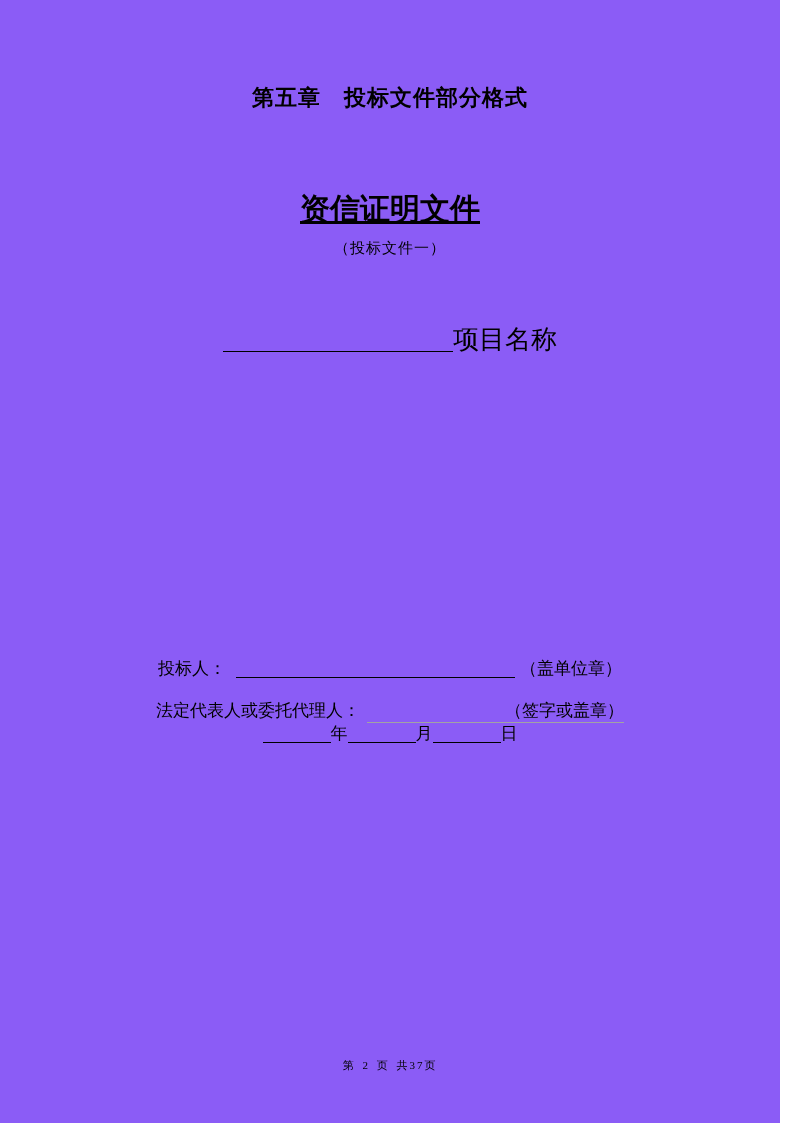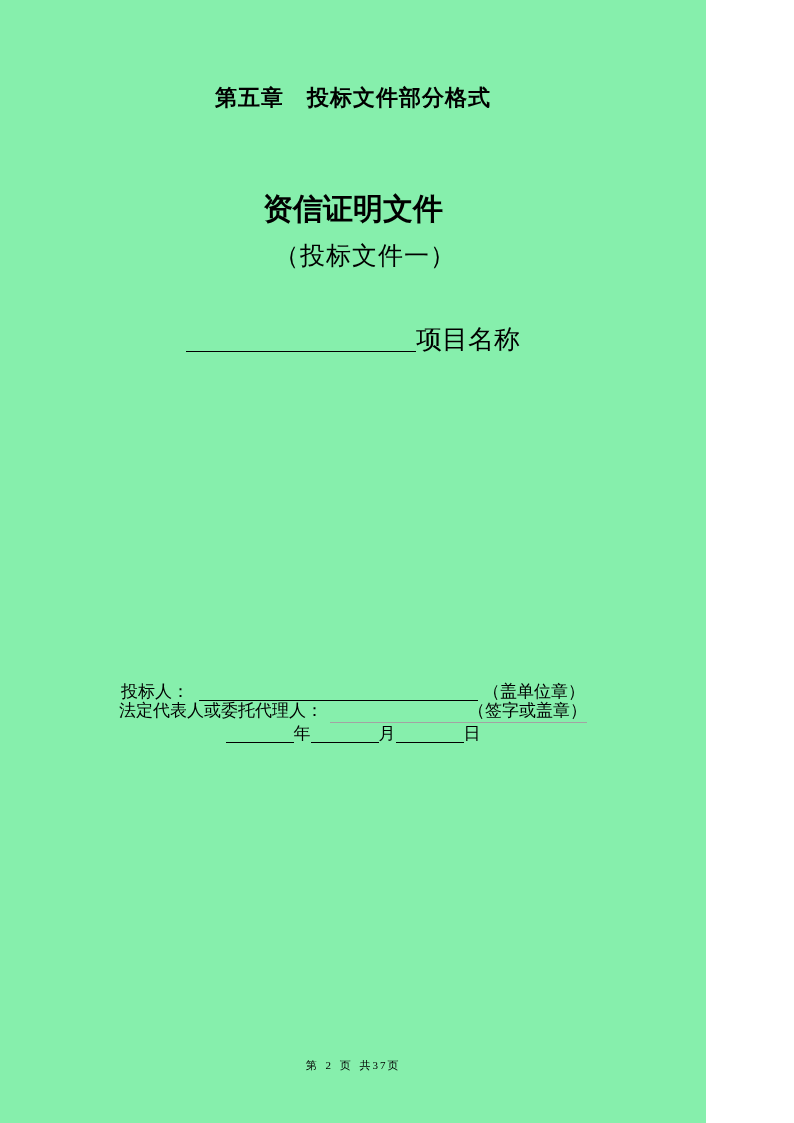--- a/index.html
+++ b/index.html
@@ -2,23 +2,23 @@
 <html><head>
 <meta charset="utf-8">
 <style>
   html, body {
     margin: 0;
     padding: 0;
     background: #ffffff;
   }
   .page {
     position: relative;
-    width: 706px;
+    width: 780px;
     height: 1123px;
-    background: #86efac;
+    background: #8b5cf6;
     color: #000000;
     font-family: "Liberation Serif", "DejaVu Serif", serif;
     overflow: hidden;
   }
   .line {
     position: absolute;
     left: 0;
     width: 100%;
     text-align: center;
     white-space: nowrap;
@@ -27,35 +27,35 @@
     top: 83px;
     font-size: 22px;
     font-weight: bold;
     letter-spacing: 1px;
   }
   .main-title {
     top: 189px;
     font-size: 30px;
     font-weight: bold;
     letter-spacing: 0px;
+    text-decoration: underline;
   }
   .subtitle {
     top: 239px;
-    font-size: 25px;
+    font-size: 15px;
     letter-spacing: 1px;
-    padding-left: 12px;
   }
   .project-line {
     top: 322px;
     font-size: 26px;
   }
   .sig-line {
     font-size: 17px;
   }
-  .bidder-line { top: 657px; margin-top: 23px; }
+  .bidder-line { top: 657px; }
   .legal-line  { top: 699px; }
   .date-line   { top: 722px; }
   .blank {
     display: inline-block;
     border-bottom: 1px solid #000000;
     height: 1em;
     vertical-align: -4px;
   }
   .project-blank { width: 230px; }
   .bidder-blank  { width: 279px; margin-left: 10px; margin-right: 5px; }

